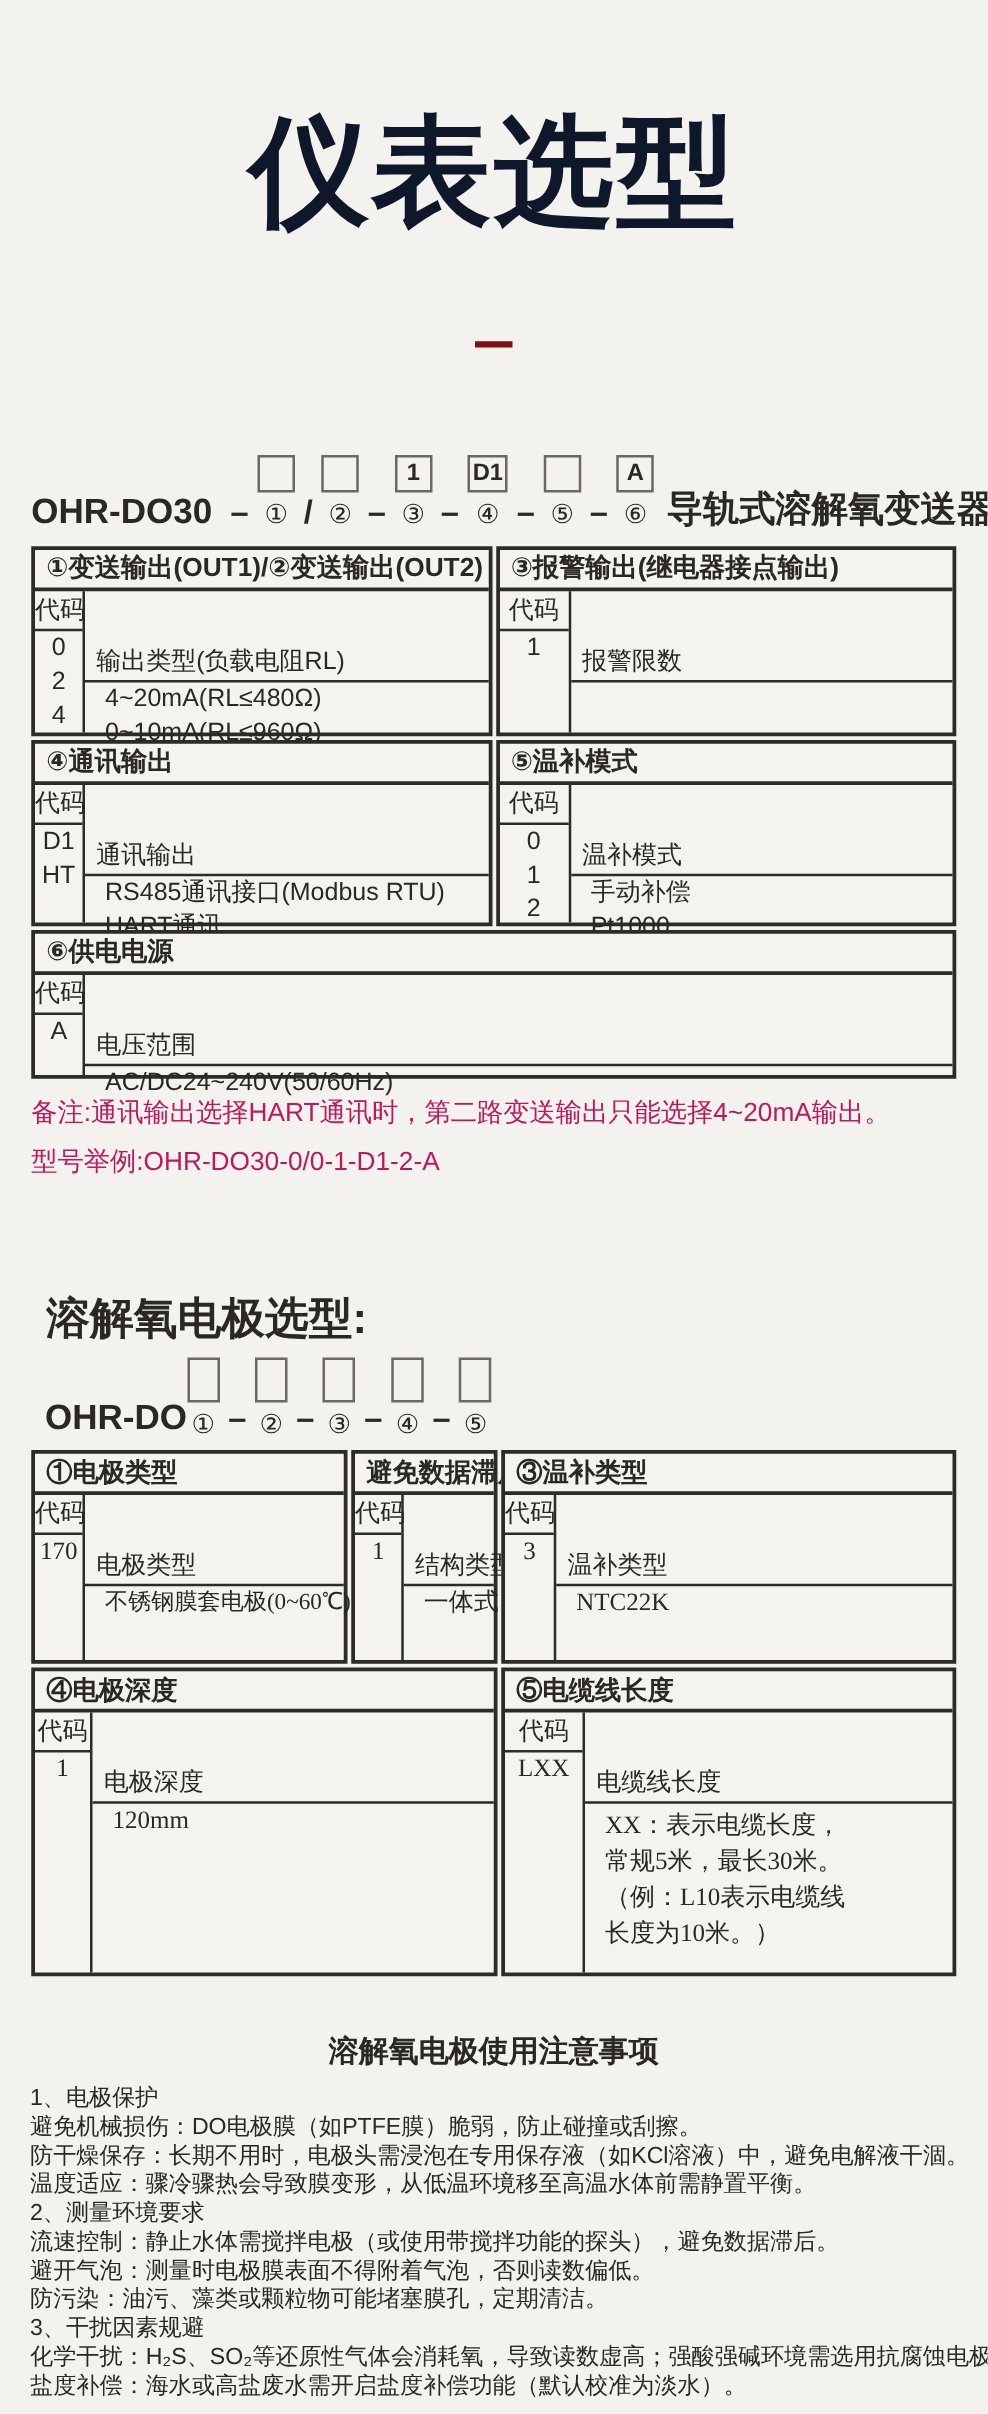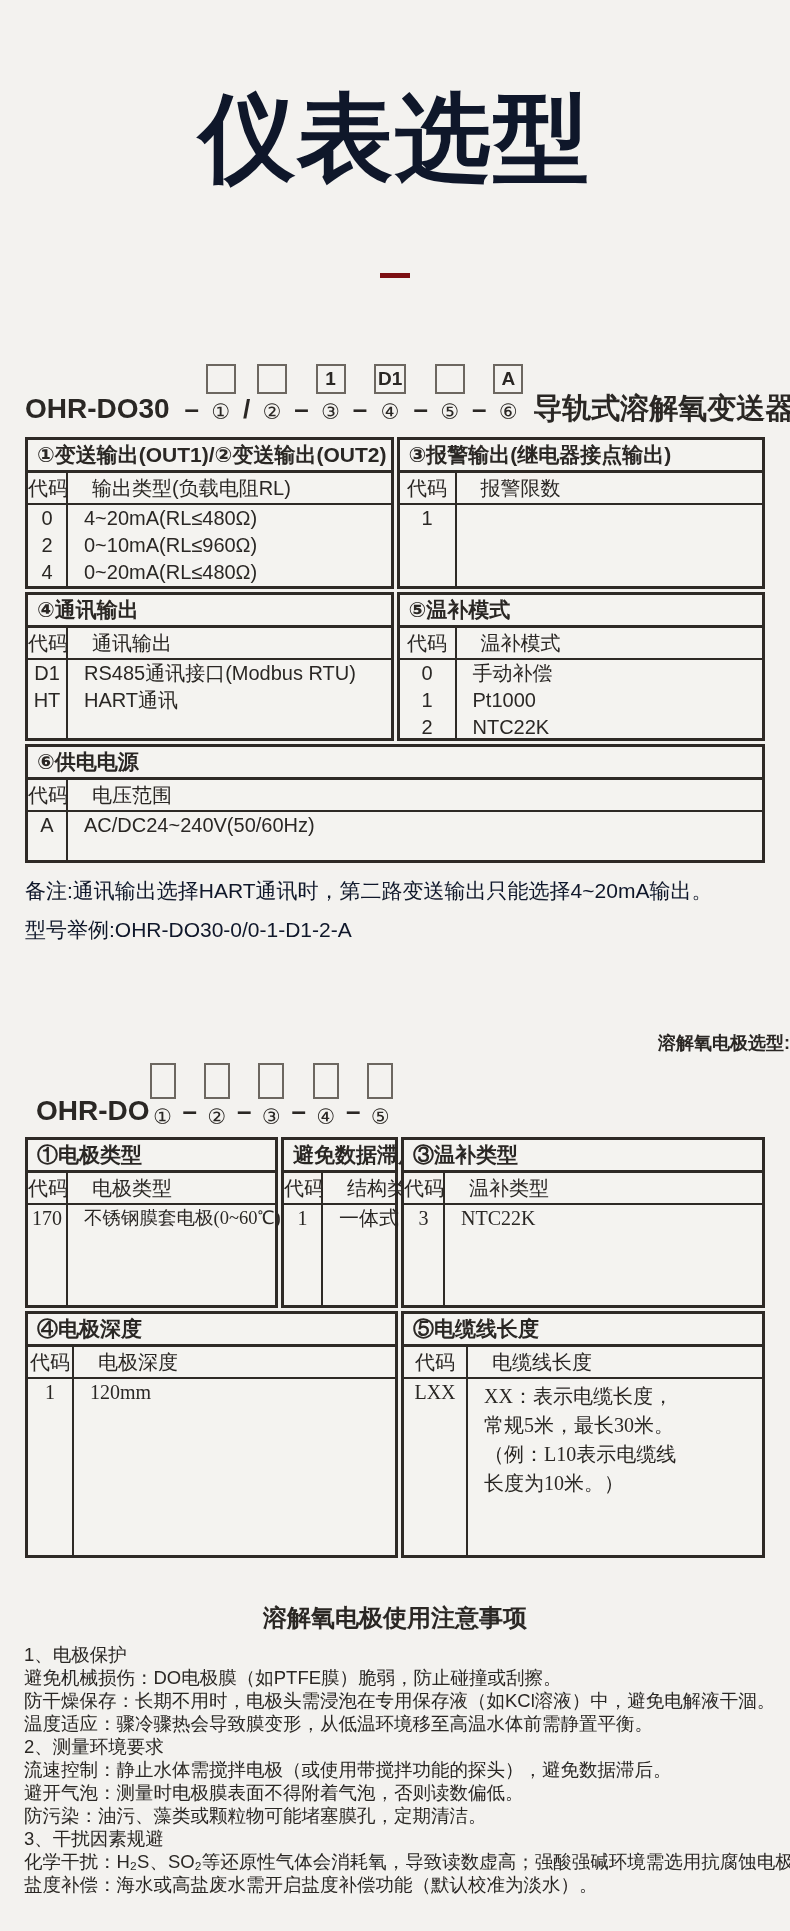--- a/index.html
+++ b/index.html
@@ -40,29 +40,29 @@
   .span2{grid-column:1 / 3;}
   .sec-title{
     font-weight:700;font-size:21px;line-height:30px;height:30px;
     padding-left:9px;border-bottom:3px solid #2e2a26;white-space:nowrap;
   }
   .sec-body{display:flex;flex:1;min-height:0;}
   .col{display:flex;flex-direction:column;box-sizing:border-box;}
   .col.code{border-right:2px solid #2e2a26;flex-shrink:0;text-align:center;}
   .col.val{flex:1;min-width:0;}
   .head{height:30px;line-height:30px;border-bottom:2px solid #2e2a26;font-size:20px;white-space:nowrap;}
-  .col.val .head{padding-left:24px;}
+  .col.val .head{padding-left:9px;margin-top:41px;}
   .cell{height:27px;line-height:27px;font-size:20px;white-space:nowrap;}
   .col.val .cell{padding-left:16px;}
   .cell.multi{height:auto;line-height:29px;padding-top:3px;white-space:pre-line;}
   .cw40{width:40px;}.cw57{width:57px;}.cw39{width:39px;}.cw41{width:41px;}.cw46{width:46px;}.cw64{width:64px;}
 
-  .notes{margin:8px 25px 0 25px;font-size:21px;line-height:39px;color:#0f172a;}
-
-  .elec-heading{margin:82px 0 0 37px;font-size:18px;font-weight:700;text-align:right;}
+  .notes{margin:8px 25px 0 25px;font-size:21px;line-height:39px;color:#be185d;}
+
+  .elec-heading{margin:82px 0 0 37px;font-size:35px;font-weight:700;}
 
   .prec{margin-top:44px;}
   .prec-title{text-align:center;font-size:24px;font-weight:700;margin-bottom:9px;}
   .prec-line{margin:0 24px;font-size:18.5px;line-height:23px;white-space:nowrap;}
 </style>
 </head>
 <body>
 
 <h1 class="page-title">仪表选型</h1>
 <div class="title-dash"></div>

